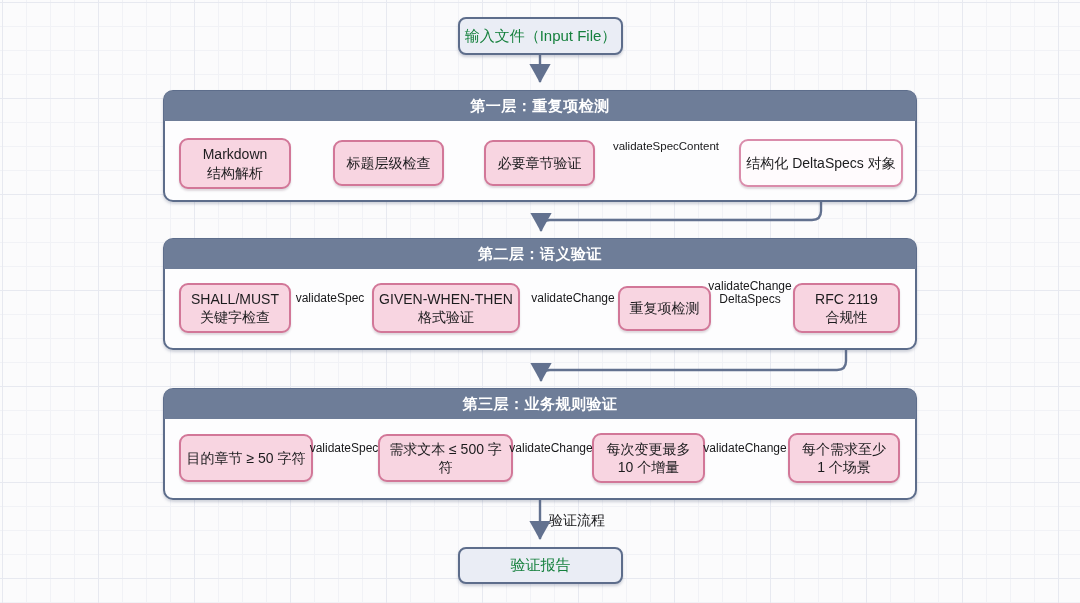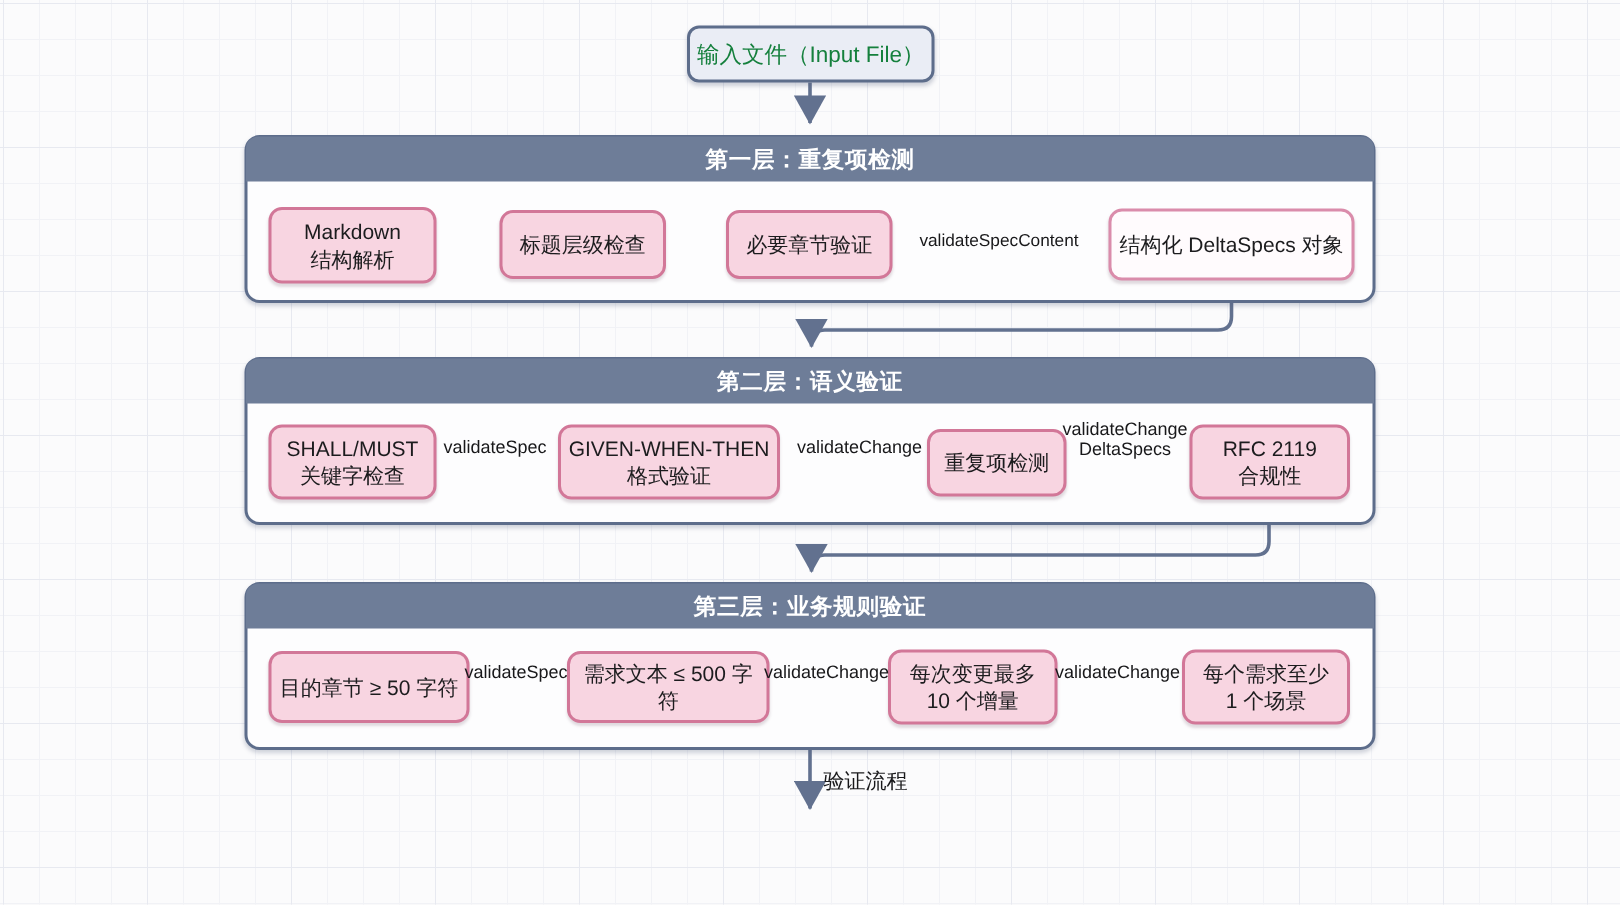--- a/index.html
+++ b/index.html
@@ -73,21 +73,21 @@
     box-shadow:0 2px 3px rgba(90,100,130,.3);
   }
   .edge-label{
     position:absolute;
     font-size:12px;
     color:#18181a;
     text-align:center;
     white-space:pre-line;
     line-height:1.05;
   }
-  .edge-label.small{font-size:11.5px;margin-top:15px;}
+  .edge-label.small{font-size:11.5px;}
   .flow-label{
     position:absolute;
     font-size:14px;
     color:#18181a;
   }
 </style>
 </head>
 <body>
 
 <div class="canvas">
@@ -186,14 +186,17 @@
   </div>
   <div class="node pink" style="left:788px;top:433px;width:112px;height:50px">
     <span class="node-label">每个需求至少
 1 个场景</span>
   </div>
   <div class="edge-label" style="left:303px;top:442px;width:82px">validateSpec</div>
   <div class="edge-label" style="left:490px;top:442px;width:122px">validateChange</div>
   <div class="edge-label" style="left:684px;top:442px;width:122px">validateChange</div>
 
   <div class="flow-label" style="left:549px;top:512px">验证流程</div>
+  <div class="io-node" style="left:458px;top:547px;width:165px;height:37px">
+    <span class="node-label">验证报告</span>
+  </div>
 
 </div>
 
 </body></html>

